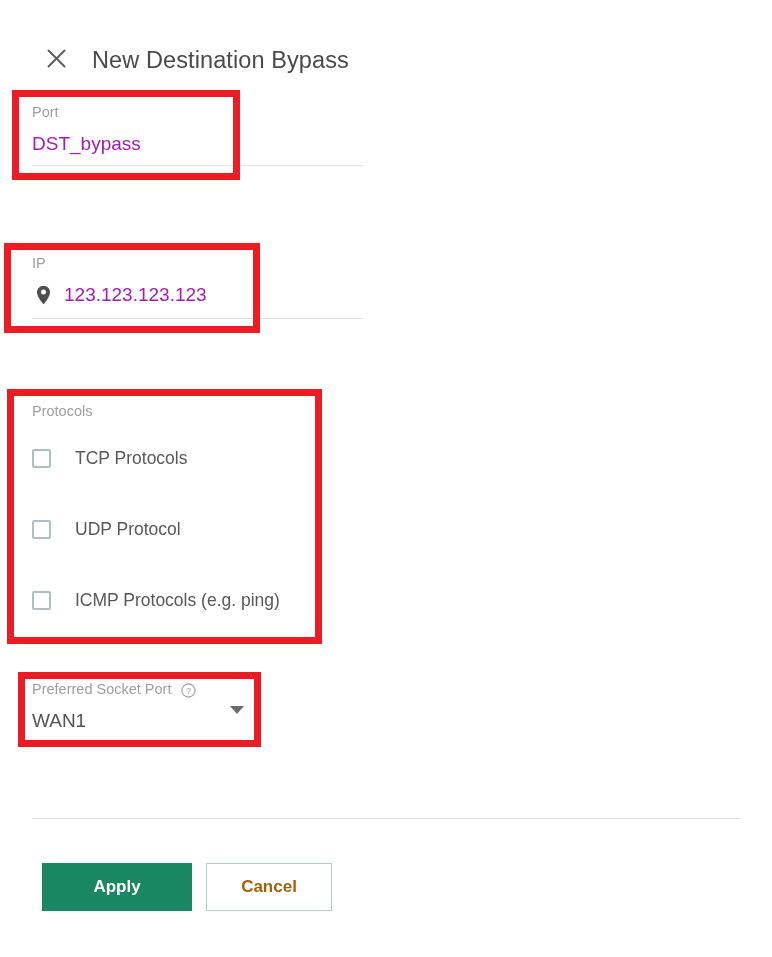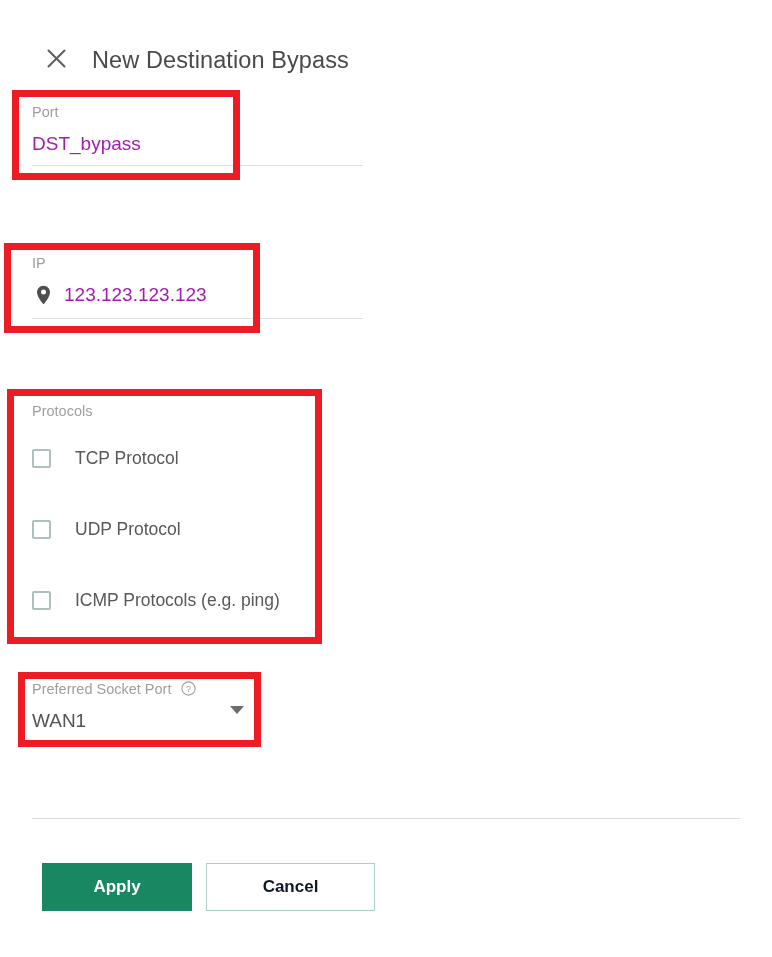--- a/index.html
+++ b/index.html
@@ -111,21 +111,21 @@
     font-size: 17.5px;
     color: #585858;
     line-height: 24px;
     white-space: nowrap;
   }
 
   
   #socket-field { left: 32px; top: 680px; }
   #socket-field .label-row {
     display: flex;
-    align-items: flex-start;
+    align-items: flex-end;
   }
   .help-icon {
     margin-left: 9px;
     width: 16px; height: 16px;
     display: flex;
     align-items: center;
     justify-content: center;
     cursor: pointer;
     flex: none;
   }
@@ -174,24 +174,24 @@
     cursor: pointer;
     font-family: "Liberation Sans", sans-serif;
   }
   .btn-apply {
     width: 150px;
     background: #1a8763;
     color: #ffffff;
     border: none;
   }
   .btn-cancel {
-    width: 169px;
+    width: 126px;
     margin-left: 14px;
     background: #ffffff;
-    color: #0f172a;
+    color: #a16207;
     border: 1px solid #a8d2c3;
   }
 
   
   .annot {
     position: absolute;
     border: 7px solid #ed1c24;
     pointer-events: none;
     background: transparent;
   }
@@ -232,21 +232,21 @@
   </div>
 </div>
 <div class="underline" id="ip-underline"></div>
 
 <div class="field" id="protocols-group">
   <div class="field-label">Protocols</div>
 
   <div id="protocols-list">
     <div class="checkbox-row">
       <span class="checkbox-box"></span>
-      <span class="checkbox-label">TCP Protocol</span>
+      <span class="checkbox-label">TCP Protocols</span>
     </div>
     <div class="checkbox-row">
       <span class="checkbox-box"></span>
       <span class="checkbox-label">UDP Protocol</span>
     </div>
     <div class="checkbox-row">
       <span class="checkbox-box"></span>
       <span class="checkbox-label">ICMP Protocols (e.g. ping)</span>
     </div>
   </div>

